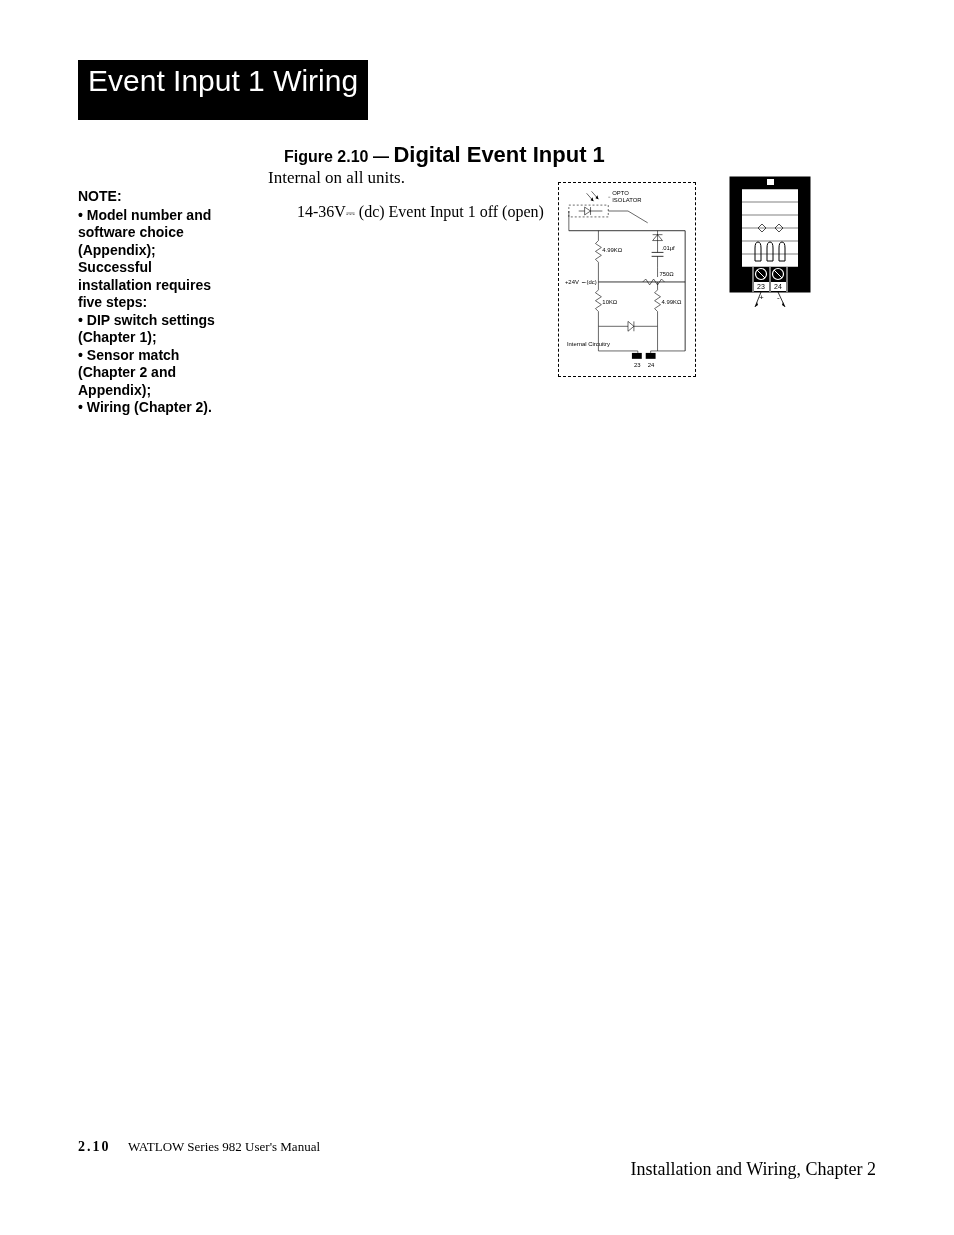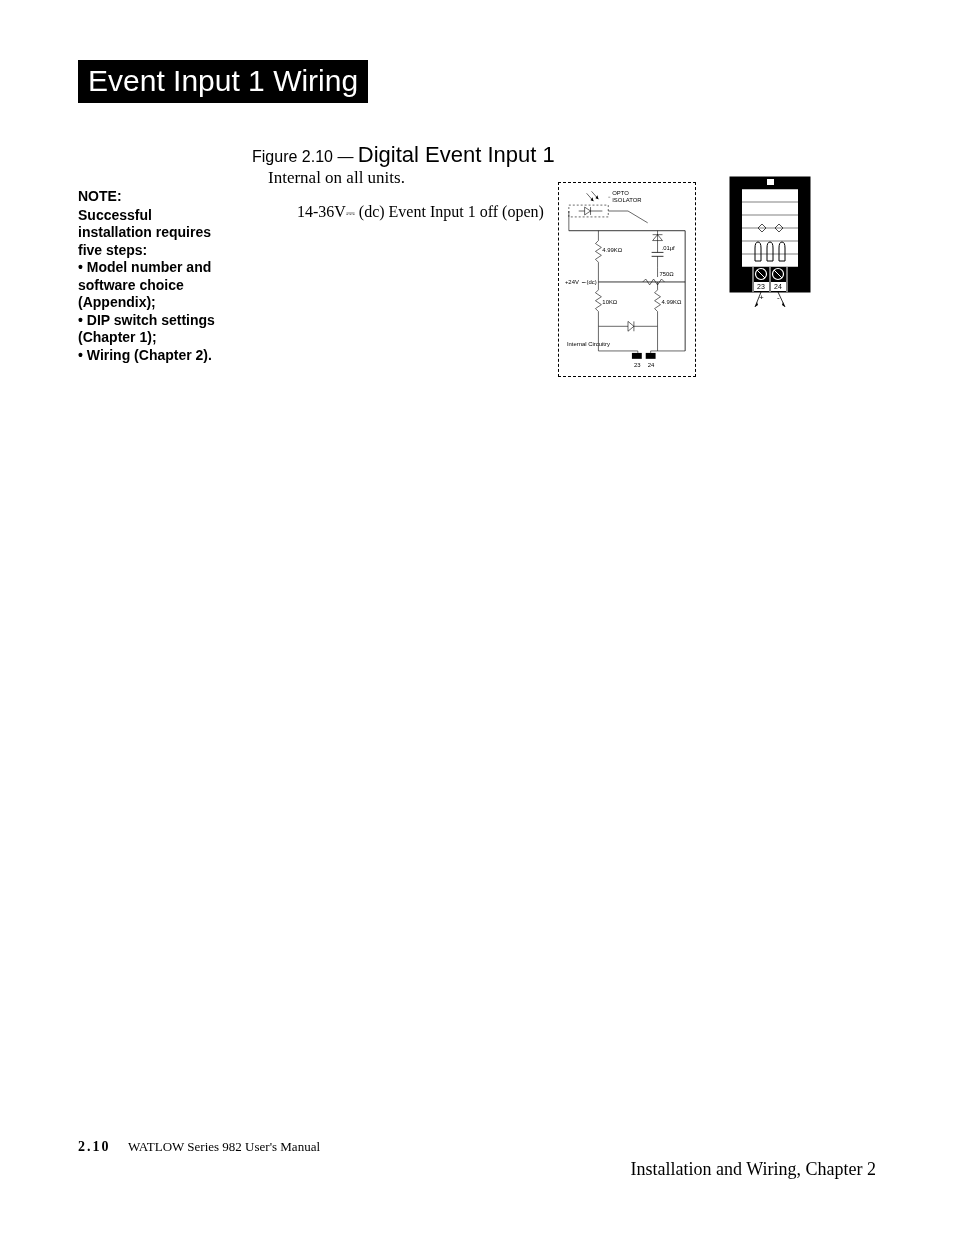--- a/index.html
+++ b/index.html
@@ -13,29 +13,29 @@
   }
   .page-title {
     position: absolute;
     top: 60px;
     left: 78px;
     background: #000;
     color: #fff;
     font-family: Arial, Helvetica, sans-serif;
     font-weight: 400;
     font-size: 30px;
-    padding: 4px 10px 6px 10px;
+    padding: 4px 10px 23px 10px;
     line-height: 1.1;
   }
   .figure-heading {
     position: absolute;
     top: 142px;
-    left: 252px;
-    font-family: Arial, Helvetica, sans-serif;
-    font-weight: 400;
+    left: 284px;
+    font-family: Arial, Helvetica, sans-serif;
+    font-weight: 700;
     font-size: 16px;
   }
   .figure-heading .big {
     font-size: 22px;
   }
   .availability {
     position: absolute;
     top: 168px;
     left: 268px;
     font-size: 17px;
@@ -112,23 +112,24 @@
 <div class="availability">Internal on all units.</div>
 
 <div class="voltage-lines">
   <div>
     <span>14-36V</span><span class="dc-sym">⎓</span><span> (dc) Event Input 1 off (open)</span>
   </div>
 </div>
 
 <div class="note-block">
   <div class="title">NOTE:</div>
+  <div class="item">• Model number and software choice (Appendix);</div>
   <div class="item">Successful installation requires five steps:</div>
-  <div class="item">• Model number and software choice (Appendix);</div>
   <div class="item">• DIP switch settings (Chapter 1);</div>
+  <div class="item">• Sensor match (Chapter 2 and Appendix);</div>
   <div class="item">• Wiring (Chapter 2).</div>
 </div>
 
 <div class="circuit-box">
   <svg viewBox="0 0 138 195">
 
     <rect x="10" y="22" width="40" height="12" fill="none" stroke="#000" stroke-width="0.6" stroke-dasharray="2,2"></rect>
 
     <polygon points="26,24 26,32 32,28" fill="none" stroke="#000" stroke-width="0.6"></polygon>
     <line x1="32" y1="24" x2="32" y2="32" stroke="#000" stroke-width="0.6"></line>

